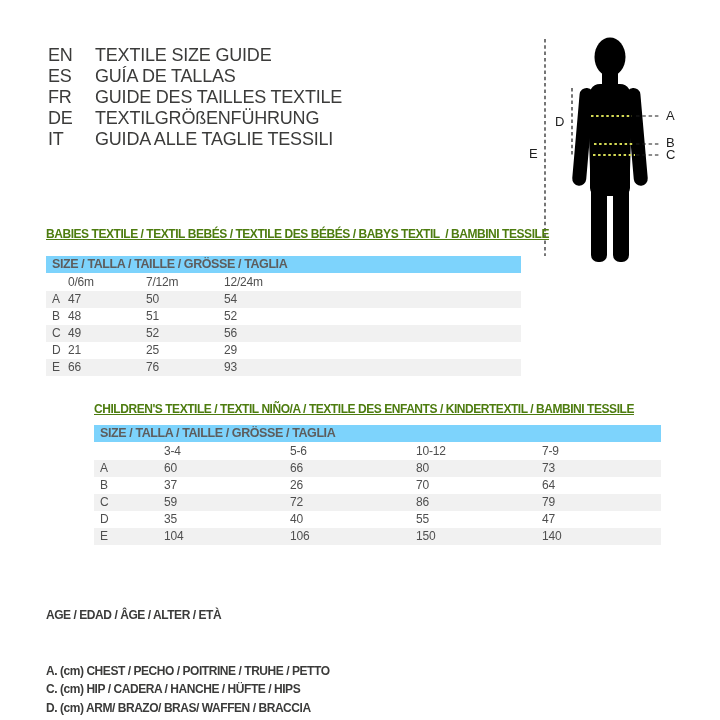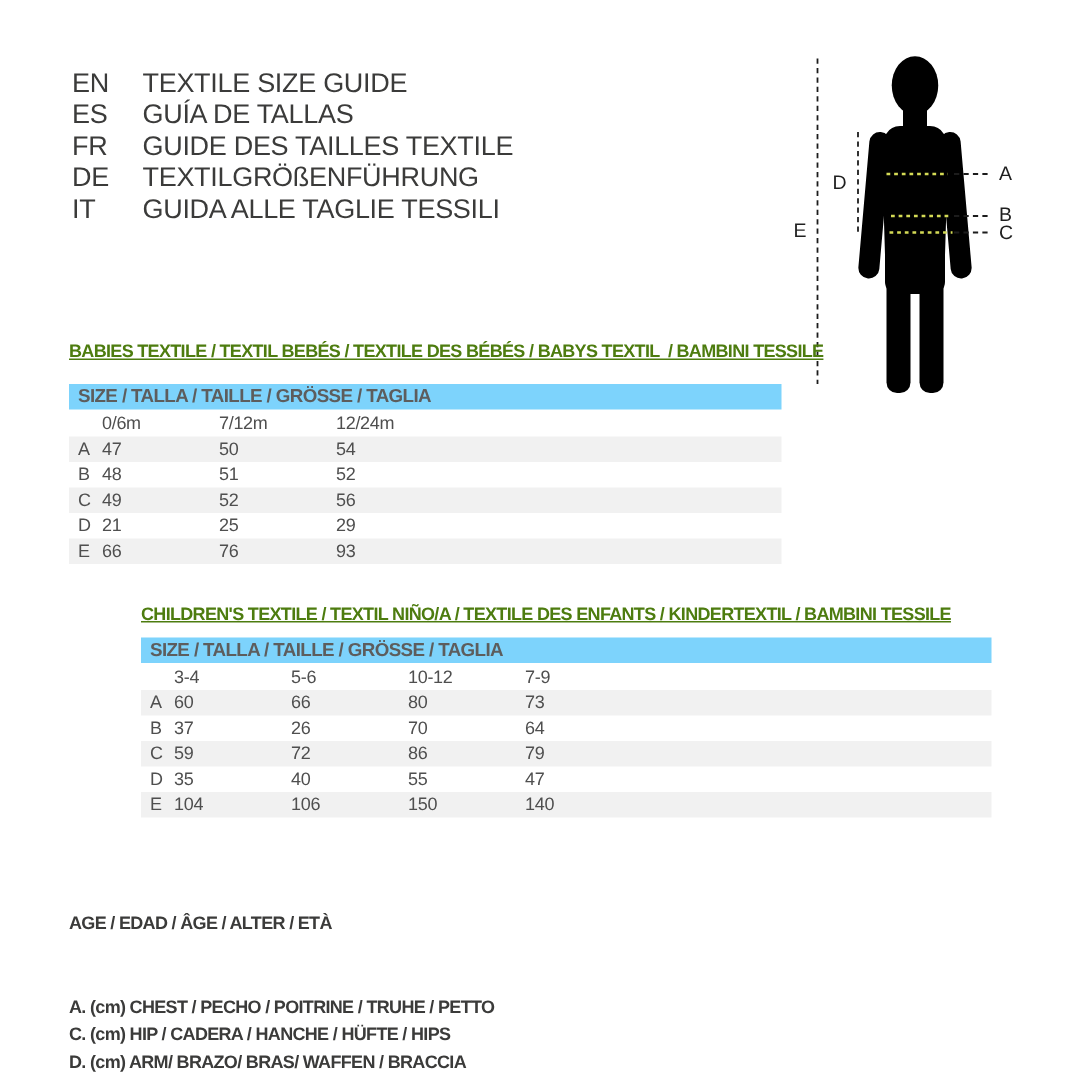--- a/index.html
+++ b/index.html
@@ -26,21 +26,21 @@
   
   .tbl{position:absolute;left:46px;}
   .tbl-babies{top:227px;}
   .tbl-children{top:402px;margin-left:48px;}
   .tbl-title{font-size:12px;font-weight:700;letter-spacing:-0.45px;line-height:14px;white-space:pre;color:#4d7c0f;text-decoration:underline;}
   .size-bar{background:#7dd3fc;color:#5d5d5d;height:17px;line-height:17px;font-size:12.5px;
             font-weight:700;letter-spacing:-0.4px;padding-left:6px;box-sizing:border-box;white-space:pre;}
   .tbl-babies .size-bar{margin-top:15px;width:475px;}
   .tbl-children .size-bar{margin-top:9px;width:567px;}
   .tbl-babies .row{width:475px;}
-  .tbl-children .row{width:567px;}
+  .tbl-children .row{width:567px;gap:48px;}
   .row{display:flex;}
   .thead-row{height:18px;line-height:18px;}
   .trow{height:17px;line-height:17px;}
   .trow.stripe{background:#f1f1f1;}
   .cell-letter{width:22px;padding-left:6px;box-sizing:border-box;font-size:12px;color:#4f4f4f;flex:0 0 auto;}
   .cell{width:78px;text-align:left;font-size:12px;color:#4f4f4f;letter-spacing:-0.2px;flex:0 0 auto;}
 
   
   .legend{position:absolute;left:46px;top:569px;font-size:12px;font-weight:700;
           letter-spacing:-0.45px;line-height:18.5px;color:#3b3b3a;white-space:pre;}

